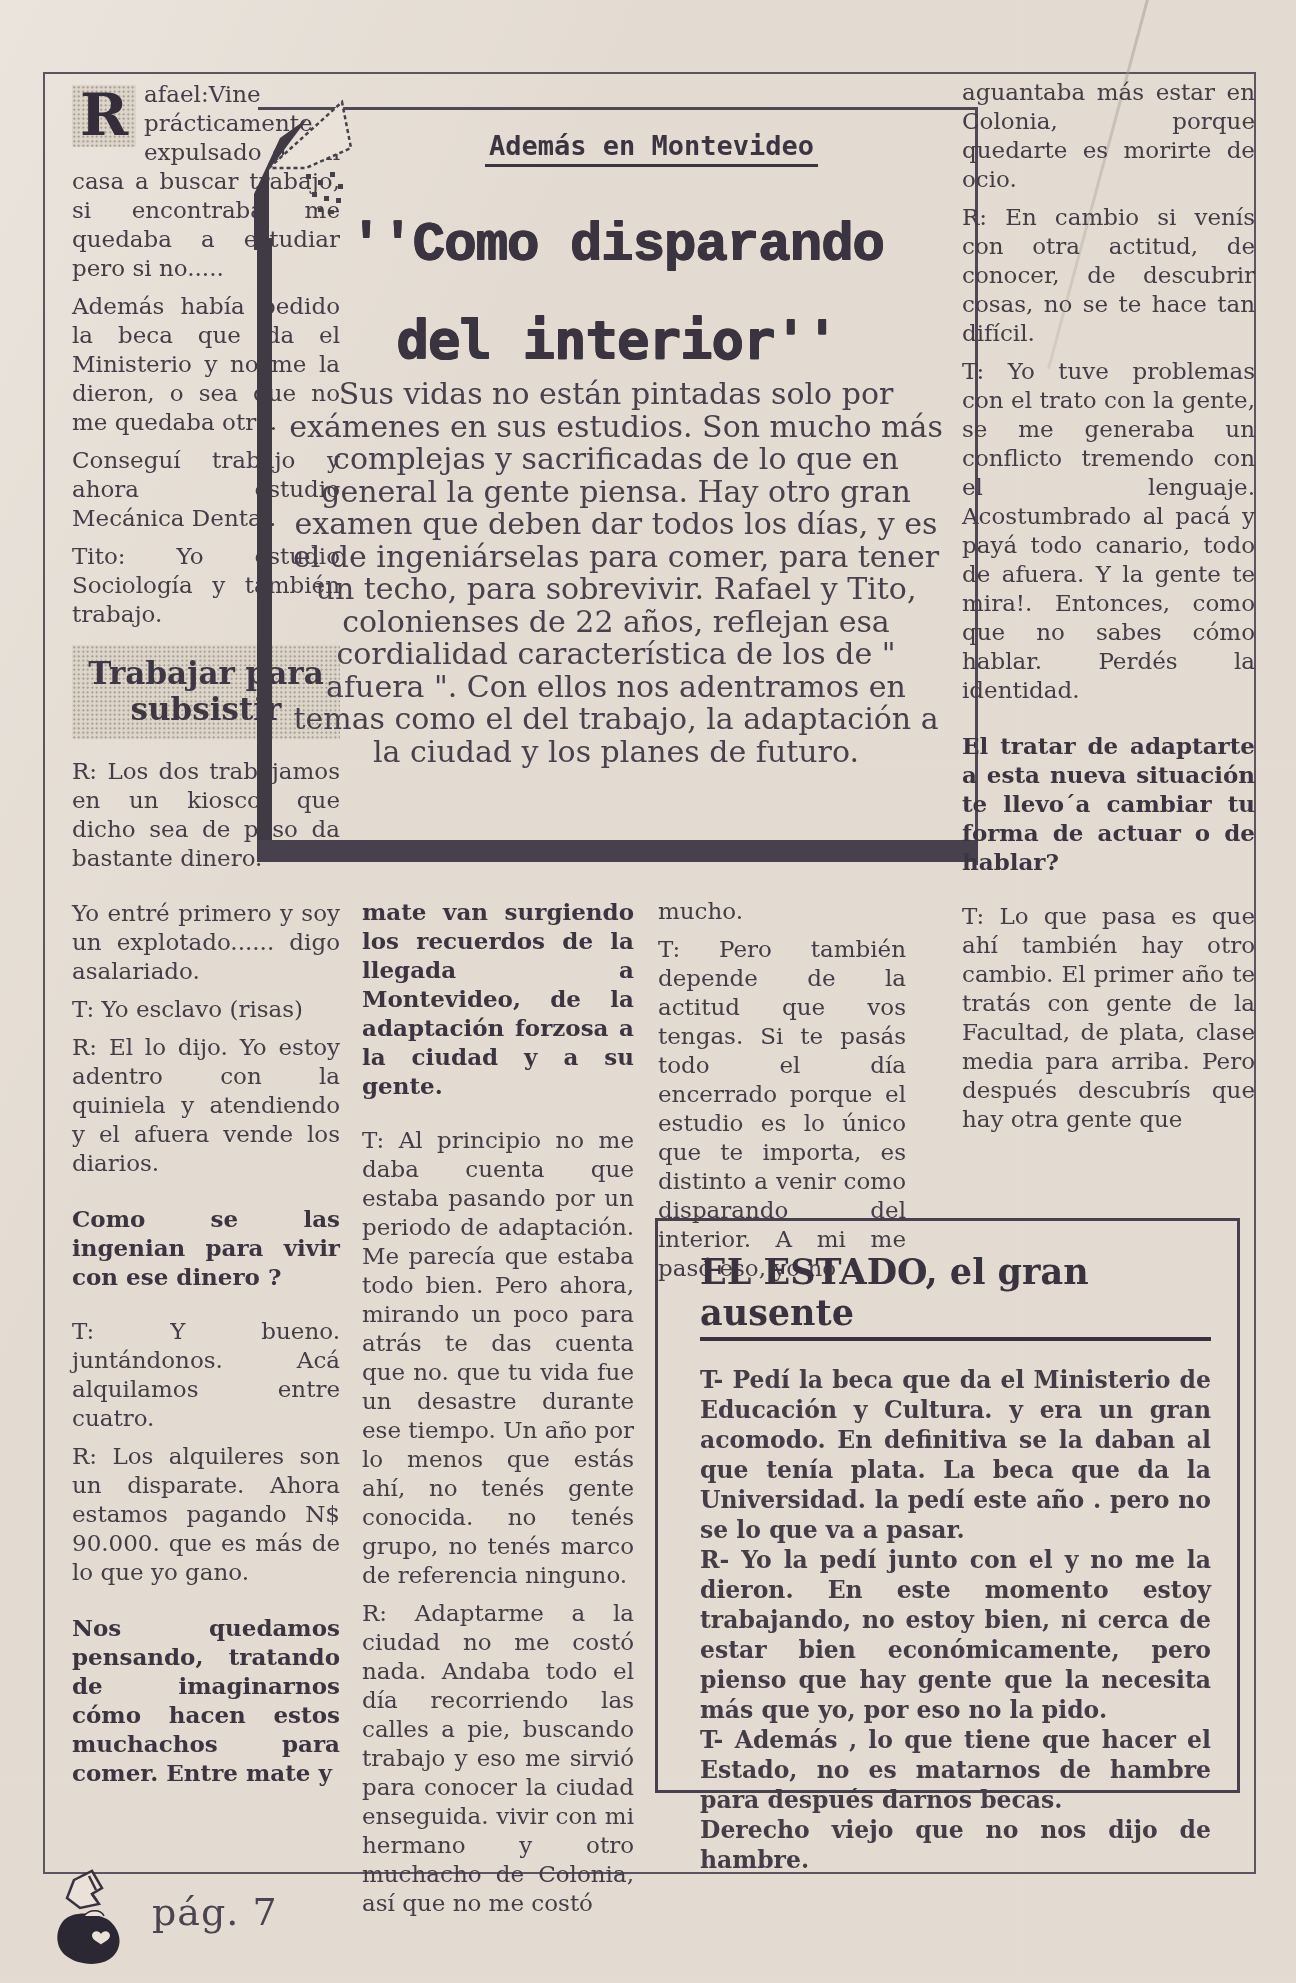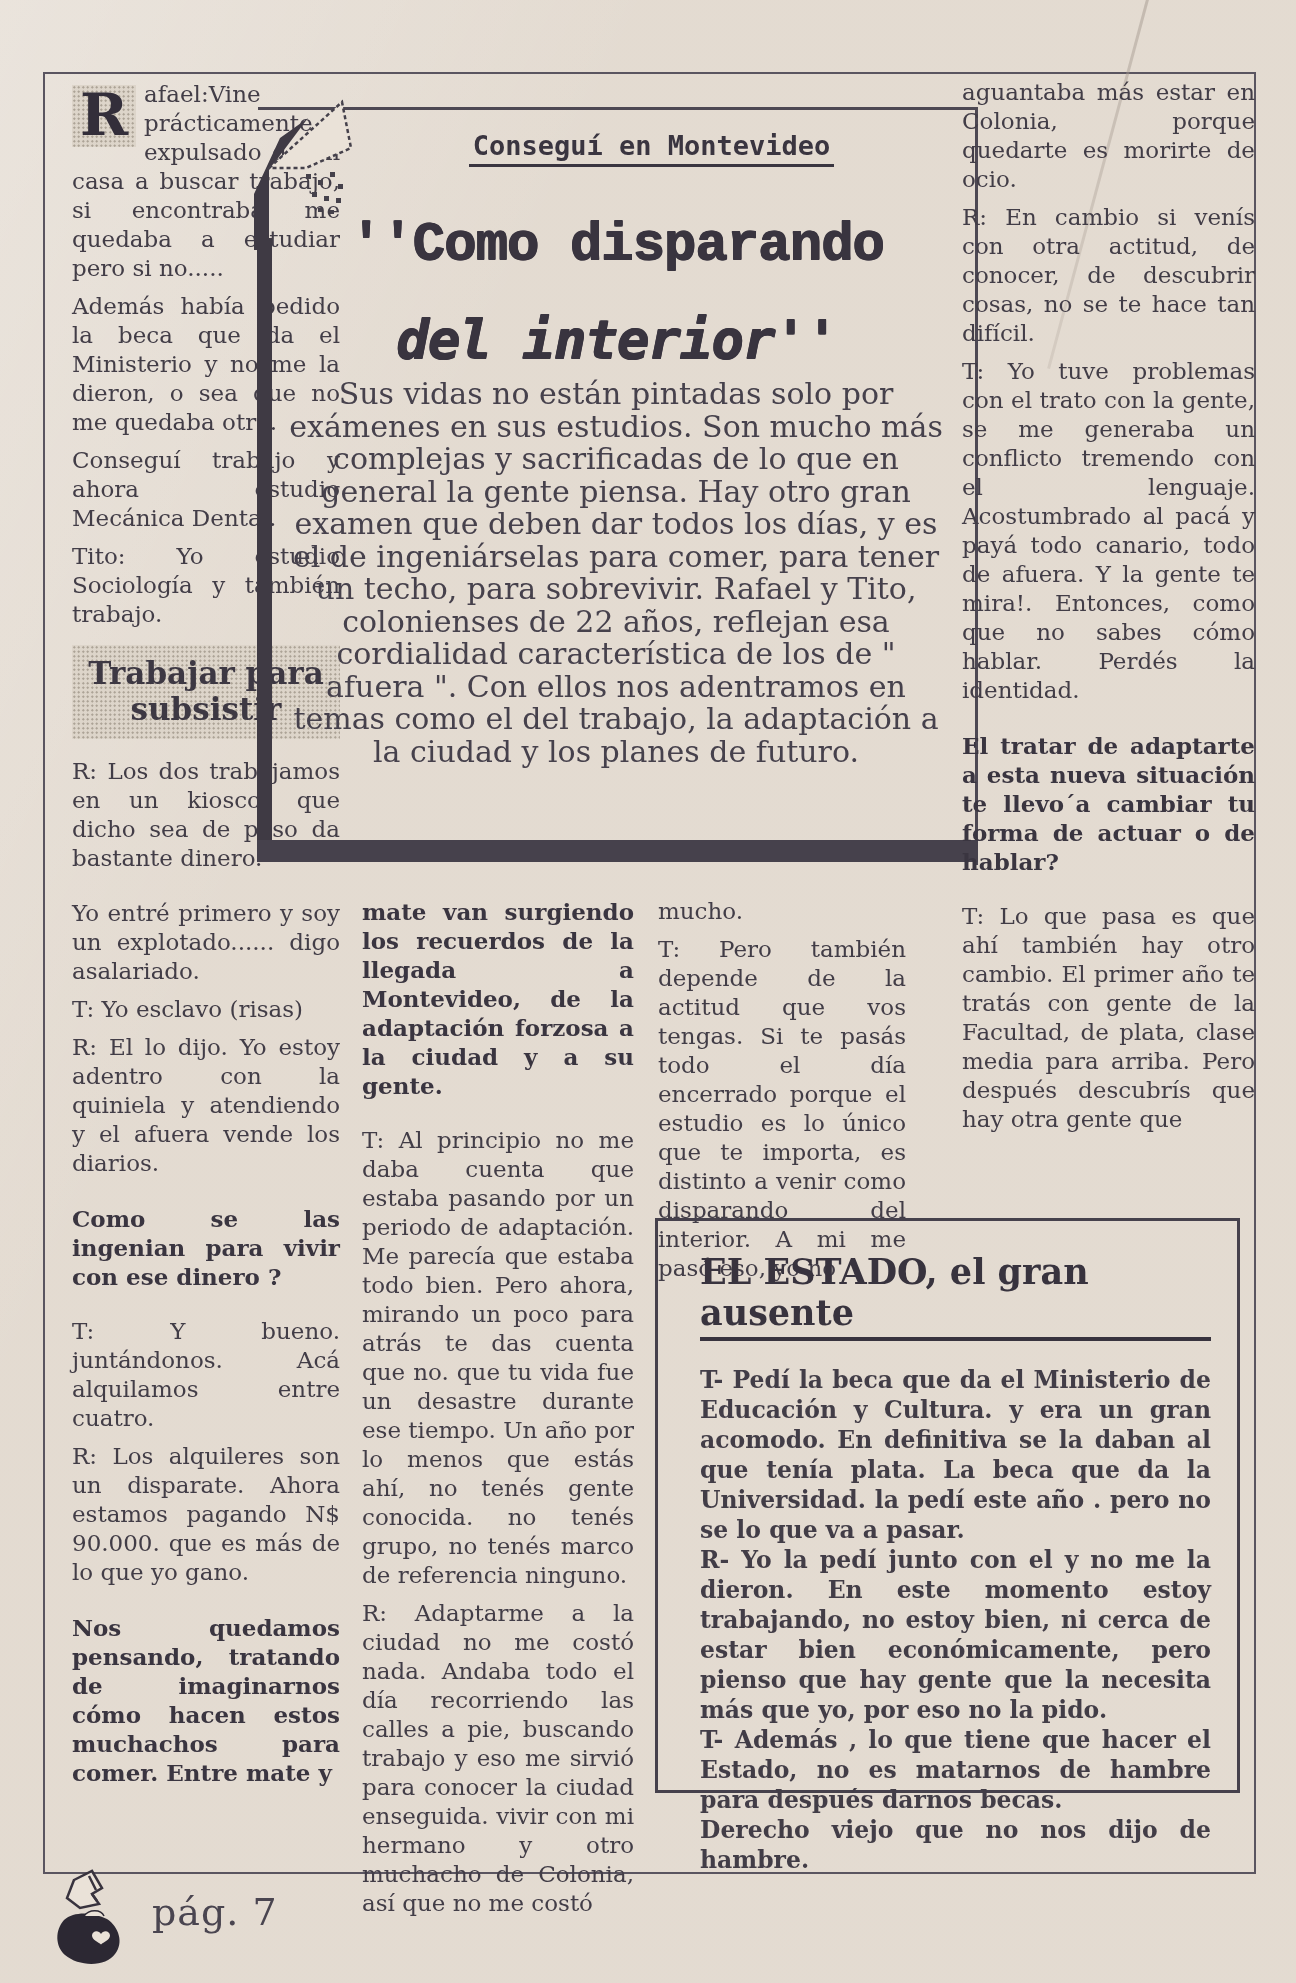--- a/index.html
+++ b/index.html
@@ -62,21 +62,21 @@
     font-family:"DejaVu Sans Mono", monospace;font-weight:bold;font-size:27px;
     color:#3a3540;border-bottom:3px solid #3a3540;padding:0 4px 3px 4px;
   }
   .headline{
     position:absolute;left:0;width:100%;text-align:center;
     font-family:"DejaVu Sans Mono", monospace;font-weight:bold;font-size:54px;
     color:#39343f;letter-spacing:-1px;
     text-shadow:1px 0 0 #39343f, 0 1px 0 #39343f, 1px 1px 0 #39343f;
   }
   .headline.l1{top:104px;font-family:Liberation Mono, monospace;}
-  .headline.l2{top:198px;font-style:italic;}
+  .headline.l2{top:198px;}
   .intro{
     position:absolute;left:28px;top:268px;width:660px;
     font-size:30px;line-height:32.5px;text-align:center;color:#46414c;margin:0;
   }
 
   
   .estado{
     position:absolute;left:655px;top:1218px;width:585px;height:575px;
     border:3px solid #46414c;box-sizing:border-box;
     padding:30px 26px 0 42px;
@@ -114,21 +114,21 @@
     <p>T: Yo esclavo (risas)</p>
     <p>R: El lo dijo. Yo estoy adentro con la quiniela y atendiendo y el afuera vende los diarios.</p>
     <p class="bold gap-top">Como se las ingenian para vivir con ese dinero ?</p>
     <p class="gap-top">T: Y bueno. juntándonos.  Acá alquilamos entre cuatro.</p>
     <p>R: Los alquileres son un disparate.  Ahora estamos pagando N$ 90.000. que es más de lo que yo gano.</p>
     <p class="bold gap-top">Nos quedamos pensando, tratando de imaginarnos cómo hacen estos muchachos para comer.  Entre mate y</p>
   </div>
 
   <div class="headbox">
     <div class="kicker-wrap">
-      <span class="kicker">Conseguí en Montevideo</span>
+      <span class="kicker">Además en Montevideo</span>
     </div>
     <div class="headline l1">''Como disparando</div>
     <div class="headline l2">del interior''</div>
     <p class="intro">Sus vidas no están pintadas solo por exámenes en sus estudios. Son mucho más complejas y sacrificadas de lo que en general la gente piensa. Hay otro gran examen que deben dar todos los días, y es el de ingeniárselas para comer, para tener un techo, para sobrevivir. Rafael y Tito, colonienses de 22 años, reflejan esa cordialidad característica de los de " afuera ". Con ellos nos adentramos en temas como el del trabajo, la adaptación a la ciudad y los planes de futuro.</p>
   </div>
   <div class="leftbar"></div>
   <div class="bottombar"></div>
   <svg class="curl" viewBox="0 0 126 176">
     <path d="M10 120 L10 176 L25 176 L25 96 L64 44 L36 64 Z" fill="#3f3a44"></path>
     <path d="M25 94 L98 28 L107 74 L62 94 Z" fill="#eae2d8" stroke="#45414b" stroke-width="2.5" stroke-dasharray="4 3"></path>

